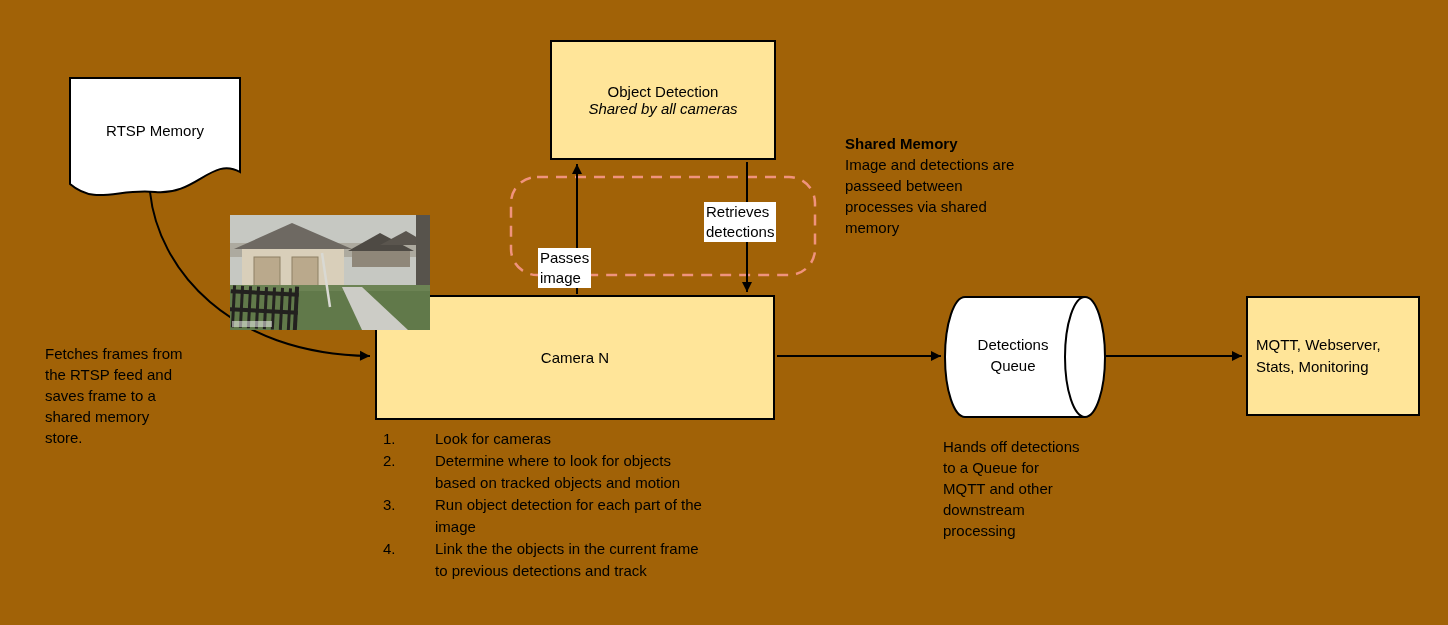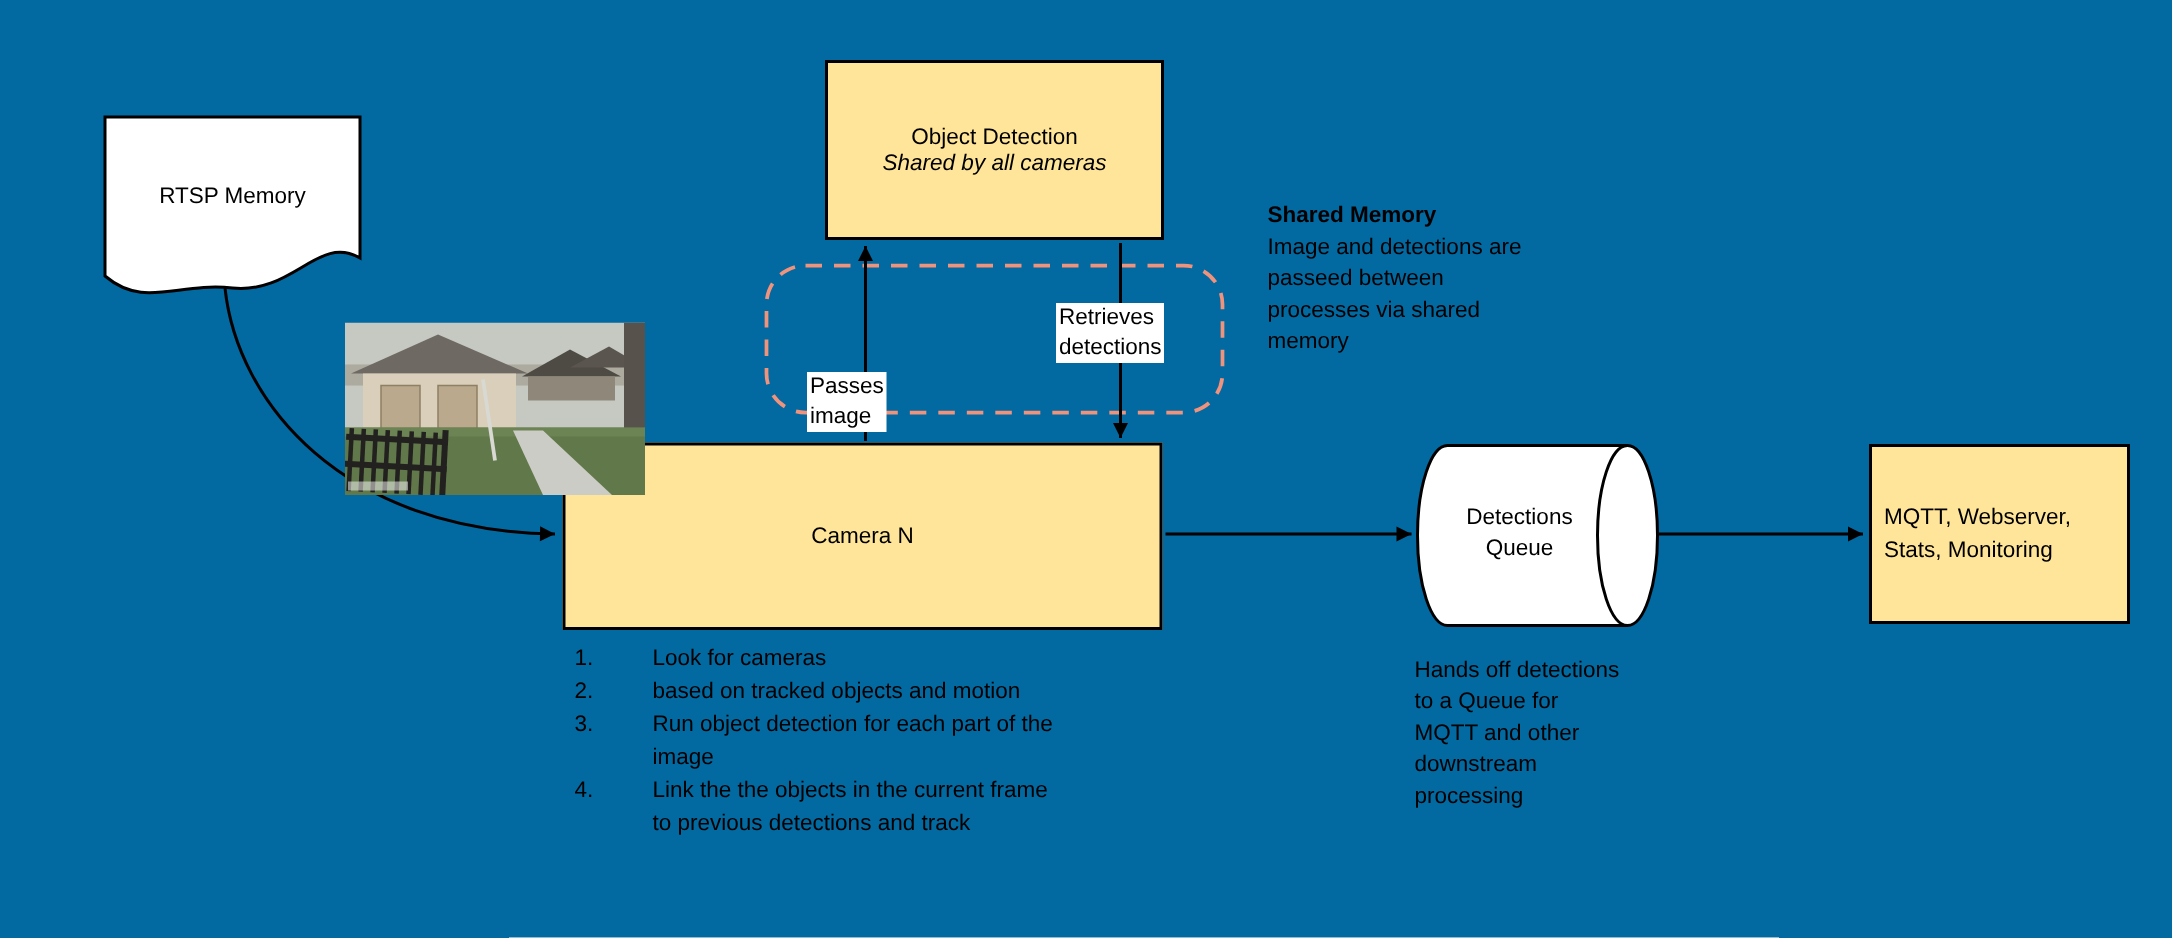--- a/index.html
+++ b/index.html
@@ -1,17 +1,17 @@
 <!DOCTYPE html>
 <html style="--node-fill: #FFE599; --node-border: #000000; --shared-memory-outline: #F0937D; --connector: #000000;"><head>
 <meta charset="utf-8">
 <style>
   html,body{margin:0;padding:0;background:#fff;}
   .canvas{
-    position:relative;width:1448px;height:625px;background:#0369a1;
+    position:relative;width:1448px;height:625px;background:#a16207;
     font-family:"Liberation Sans",sans-serif;font-size:15px;color:#000;
     overflow:hidden;
   }
   .node{
     position:absolute;background:var(--node-fill,#FFE599);
     border:2px solid var(--node-border,#000);box-sizing:border-box;
     display:flex;flex-direction:column;justify-content:center;align-items:center;
   }
   .node-object-detection{left:550px;top:40px;width:226px;height:120px;}
   .node-object-detection .node-subtitle{font-style:italic;}
@@ -124,20 +124,27 @@
   <div class="edge-label edge-label-passes">
     <div>Passes</div>
     <div>image</div>
   </div>
 
   <div class="edge-label edge-label-retrieves">
     <div>Retrieves</div>
     <div>detections</div>
   </div>
 
+  <div class="text fetch-note">
+    <div>Fetches frames from</div>
+    <div>the RTSP feed and</div>
+    <div>saves frame to a</div>
+    <div>shared memory</div>
+    <div>store.</div>
+  </div>
 
   <div class="text shared-memory-note">
     <div class="note-title">Shared Memory</div>
     <div>Image and detections are</div>
     <div>passeed between</div>
     <div>processes via shared</div>
     <div>memory</div>
   </div>
 
   <div class="text handoff-note">
@@ -151,20 +158,21 @@
   <div class="steps">
     <div class="step">
       <span class="step-num">1.</span>
       <span class="step-text">
         <div>Look for cameras</div>
       </span>
     </div>
     <div class="step">
       <span class="step-num">2.</span>
       <span class="step-text">
+        <div>Determine where to look for objects</div>
         <div>based on tracked objects and motion</div>
       </span>
     </div>
     <div class="step">
       <span class="step-num">3.</span>
       <span class="step-text">
         <div>Run object detection for each part of the</div>
         <div>image</div>
       </span>
     </div>

